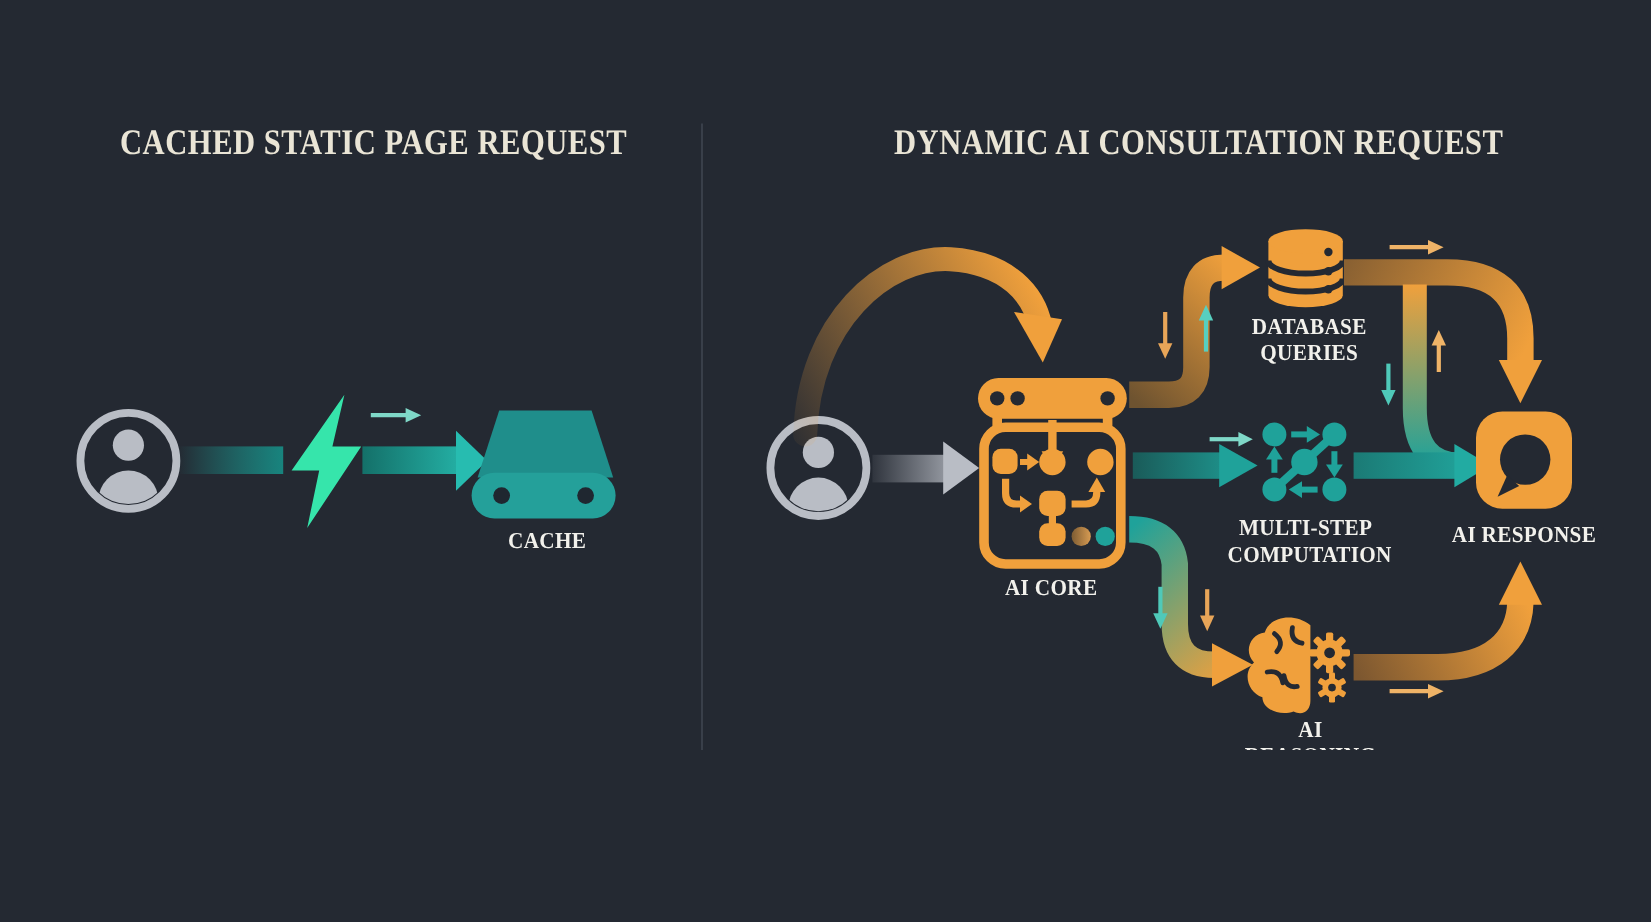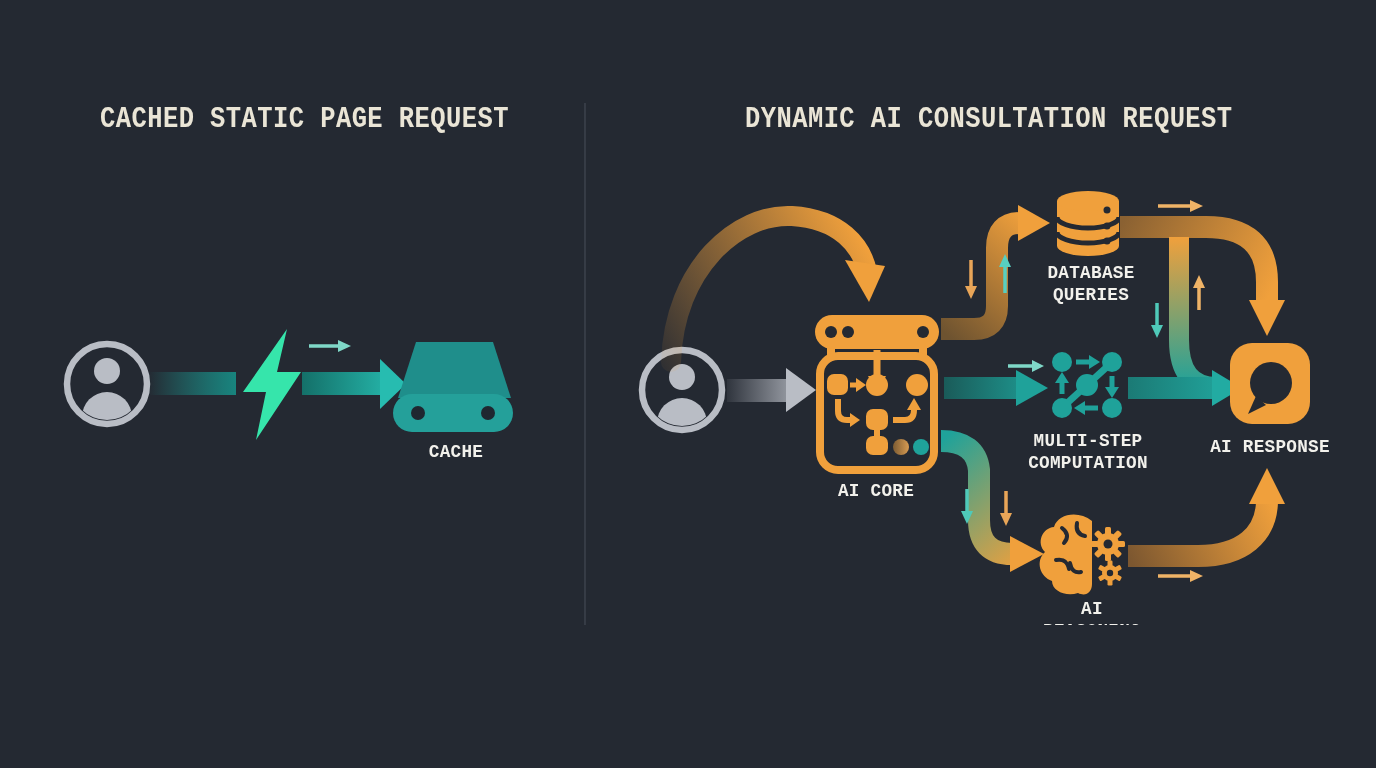--- a/index.html
+++ b/index.html
@@ -1,20 +1,20 @@
 <!DOCTYPE html>
 <html style="--background: #242932; --divider: #3b414b; --title-text: #eae5d6; --label-text: #f2f1ec; --teal: #1fa29a; --teal-bright: #27bcb0; --mint-lightning: #36e5ab; --orange: #f0a03c; --gray-user: #b9bdc5; --dark-inset: #1f2730;"><head>
 <meta charset="utf-8">
 <style>
   :root{
     --background:#242932; --divider:#3b414b; --title-text:#eae5d6; --label-text:#f2f1ec;
   }
   html,body{margin:0;padding:0;background:var(--background);}
   .canvas{position:relative;width:1376px;height:625px;background:var(--background);overflow:hidden;
-          font-family:Liberation Mono, monospace;}
+          font-family:Liberation Serif, serif;}
   .diagram-svg{position:absolute;left:0;top:0;}
   .title{position:absolute;font-weight:bold;font-size:30px;color:var(--title-text);
          letter-spacing:.5px;white-space:nowrap;transform:scaleX(.85);transform-origin:left top;}
   .lbl{position:absolute;font-weight:bold;color:var(--label-text);font-size:19px;line-height:22px;
        letter-spacing:.3px;text-align:center;transform:scaleX(.93);transform-origin:center top;}
   .lbl div{white-space:nowrap;}
 </style>
 </head>
 <body>
 

